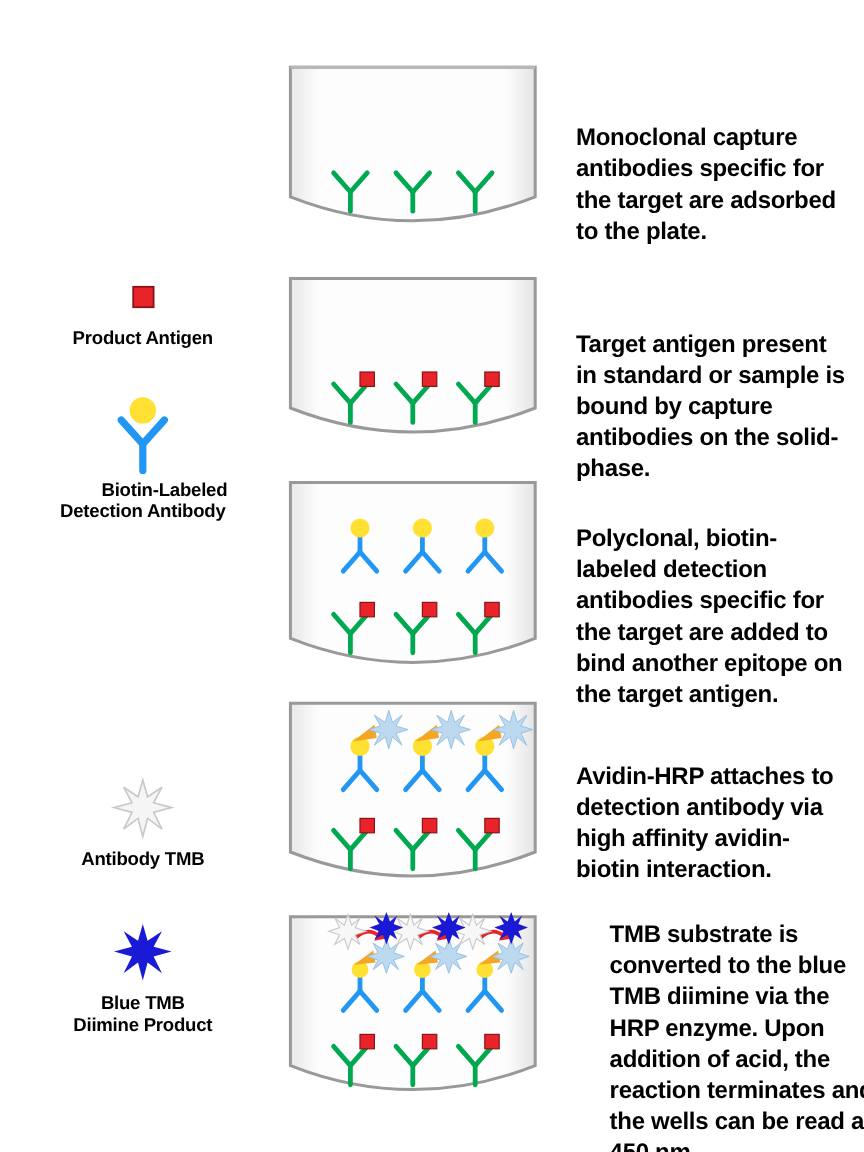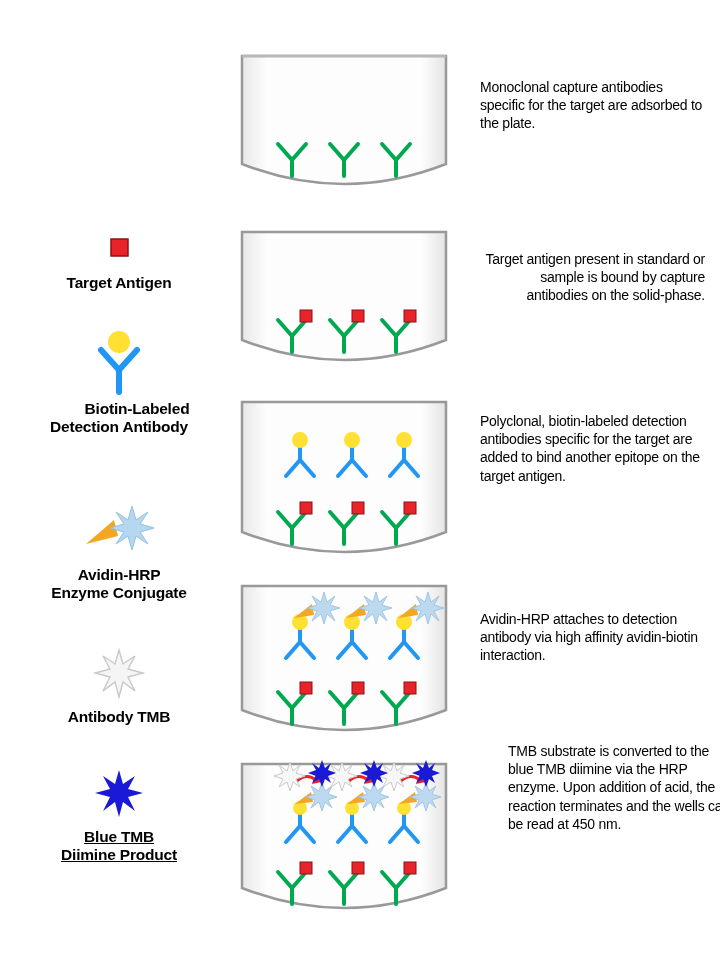--- a/index.html
+++ b/index.html
@@ -51,84 +51,71 @@
     position: absolute;
     left: 0; top: 0;
     width: 212px;
     height: 100%;
   }
 
   
   .desc {
     position: absolute;
     width: 225px;
-    font-size: 14px;
-    font-weight: normal;
+    font-size: 20px;
+    font-weight: bold;
     line-height: 1.30;
     letter-spacing: -0.25px;
     color: #000;
+    margin-top: 24px;
   }
 </style>
 </head>
 <body>
 
 <div class="diagram">
 
 
   <div class="legend-item" style="left:4px; top:232px;">
     <div class="legend-glyph" style="height:38px;">
       <svg width="30" height="30" viewBox="0 0 30 30">
         <rect x="7" y="7" width="17" height="17" fill="#E8232A" stroke="#8c1316" stroke-width="1.5"></rect>
       </svg>
     </div>
-    <div class="legend-label">Target Antigen</div>
+    <div class="legend-label">Product Antigen</div>
   </div>
 
   <div class="legend-item" style="left:4px; top:330px;">
     <div class="legend-glyph" style="height:66px;">
       <svg width="56" height="66" viewBox="0 0 56 66">
         <g stroke="#2196F3" stroke-width="6" fill="none" stroke-linecap="round">
           <path d="M10 20 L28 40"></path>
           <path d="M46 20 L28 40"></path>
           <path d="M28 40 L28 62"></path>
         </g>
         <circle cx="28" cy="12" r="11" fill="#FFE033"></circle>
       </svg>
     </div>
     <div class="legend-label">
       <span style="white-space:pre-line;margin-left:36px;">Biotin-Labeled
 Detection Antibody</span>
     </div>
   </div>
 
-  <div class="legend-item" style="left:4px; top:500px;">
-    <div class="legend-glyph" style="height:62px;">
-      <svg width="78" height="60" viewBox="0 0 78 60">
-        <path d="M6 44 L34 20 L38 36 Z" fill="#F5A623"></path>
-        <g fill="#B6D7F0" stroke="#8fc0e4" stroke-width="1">
-          <path d="M52 6 L56 20 L68 12 L60 24 L74 28 L60 32 L68 44 L56 36 L52 50 L48 36 L36 44 L44 32 L30 28 L44 24 L36 12 L48 20 Z"></path>
-        </g>
-      </svg>
-    </div>
-    <div class="legend-label">
-      <span style="white-space:pre-line;">Avidin-HRP
-Enzyme Conjugate</span>
-    </div>
-  </div>
 
   <div class="legend-item" style="left:4px; top:648px;">
     <div class="legend-glyph" style="height:56px;">
       <svg width="56" height="52" viewBox="0 0 56 52">
         <path d="M28 2 L32 16 L44 8 L37 21 L52 25 L37 29 L44 43 L32 34 L28 49 L24 34 L12 43 L19 29 L4 25 L19 21 L12 8 L24 16 Z" fill="#F5F5F5" stroke="#C9C9C9" stroke-width="1.4"></path>
       </svg>
     </div>
     <div class="legend-label">Antibody TMB</div>
   </div>
 
-  <div class="legend-item" style="left:4px; top:768px;text-decoration:underline;">
+  <div class="legend-item" style="left:4px; top:768px;">
     <div class="legend-glyph" style="height:56px;">
       <svg width="56" height="52" viewBox="0 0 56 52">
         <path d="M28 2 L32 16 L44 8 L37 21 L52 25 L37 29 L44 43 L32 34 L28 49 L24 34 L12 43 L19 29 L4 25 L19 21 L12 8 L24 16 Z" fill="#1A19D6"></path>
       </svg>
     </div>
     <div class="legend-label">
       <span style="white-space:pre-line;">Blue TMB
 Diimine Product</span>
     </div>
   </div>
@@ -356,18 +343,18 @@
             <path d="M84 0 L87 8 L93 3 L90 10 L98 13 L90 16 L93 23 L87 19 L84 27 L81 19 L74 23 L78 16 L70 13 L78 10 L74 3 L81 8 Z"></path>
             <path d="M136 0 L139 8 L145 3 L142 10 L150 13 L142 16 L145 23 L139 19 L136 27 L133 19 L126 23 L130 16 L122 13 L130 10 L126 3 L133 8 Z"></path>
             <path d="M188 0 L191 8 L197 3 L194 10 L202 13 L194 16 L197 23 L191 19 L188 27 L185 19 L178 23 L182 16 L174 13 L182 10 L178 3 L185 8 Z"></path>
           </g>
         </g>
       </svg>
     </div>
   </div>
 
   <div class="desc" style="left:480px; top:78px;">Monoclonal capture antibodies specific for the target are adsorbed to the plate.</div>
-  <div class="desc" style="left:480px; top:250px;text-align:right;">Target antigen present in standard or sample is bound by capture antibodies on the solid-phase.</div>
+  <div class="desc" style="left:480px; top:250px;">Target antigen present in standard or sample is bound by capture antibodies on the solid-phase.</div>
   <div class="desc" style="left:480px; top:610px;">Avidin-HRP attaches to detection antibody via high affinity avidin-biotin interaction.</div>
   <div class="desc" style="left:480px; top:412px;">Polyclonal, biotin-labeled detection antibodies specific for the target are added to bind another epitope on the target antigen.</div>
   <div class="desc" style="left:508px; top:742px;">TMB substrate is converted to the blue TMB diimine via the HRP enzyme. Upon addition of acid, the reaction terminates and the wells can be read at 450 nm.</div>
 
 </div>
 
 </body></html>

